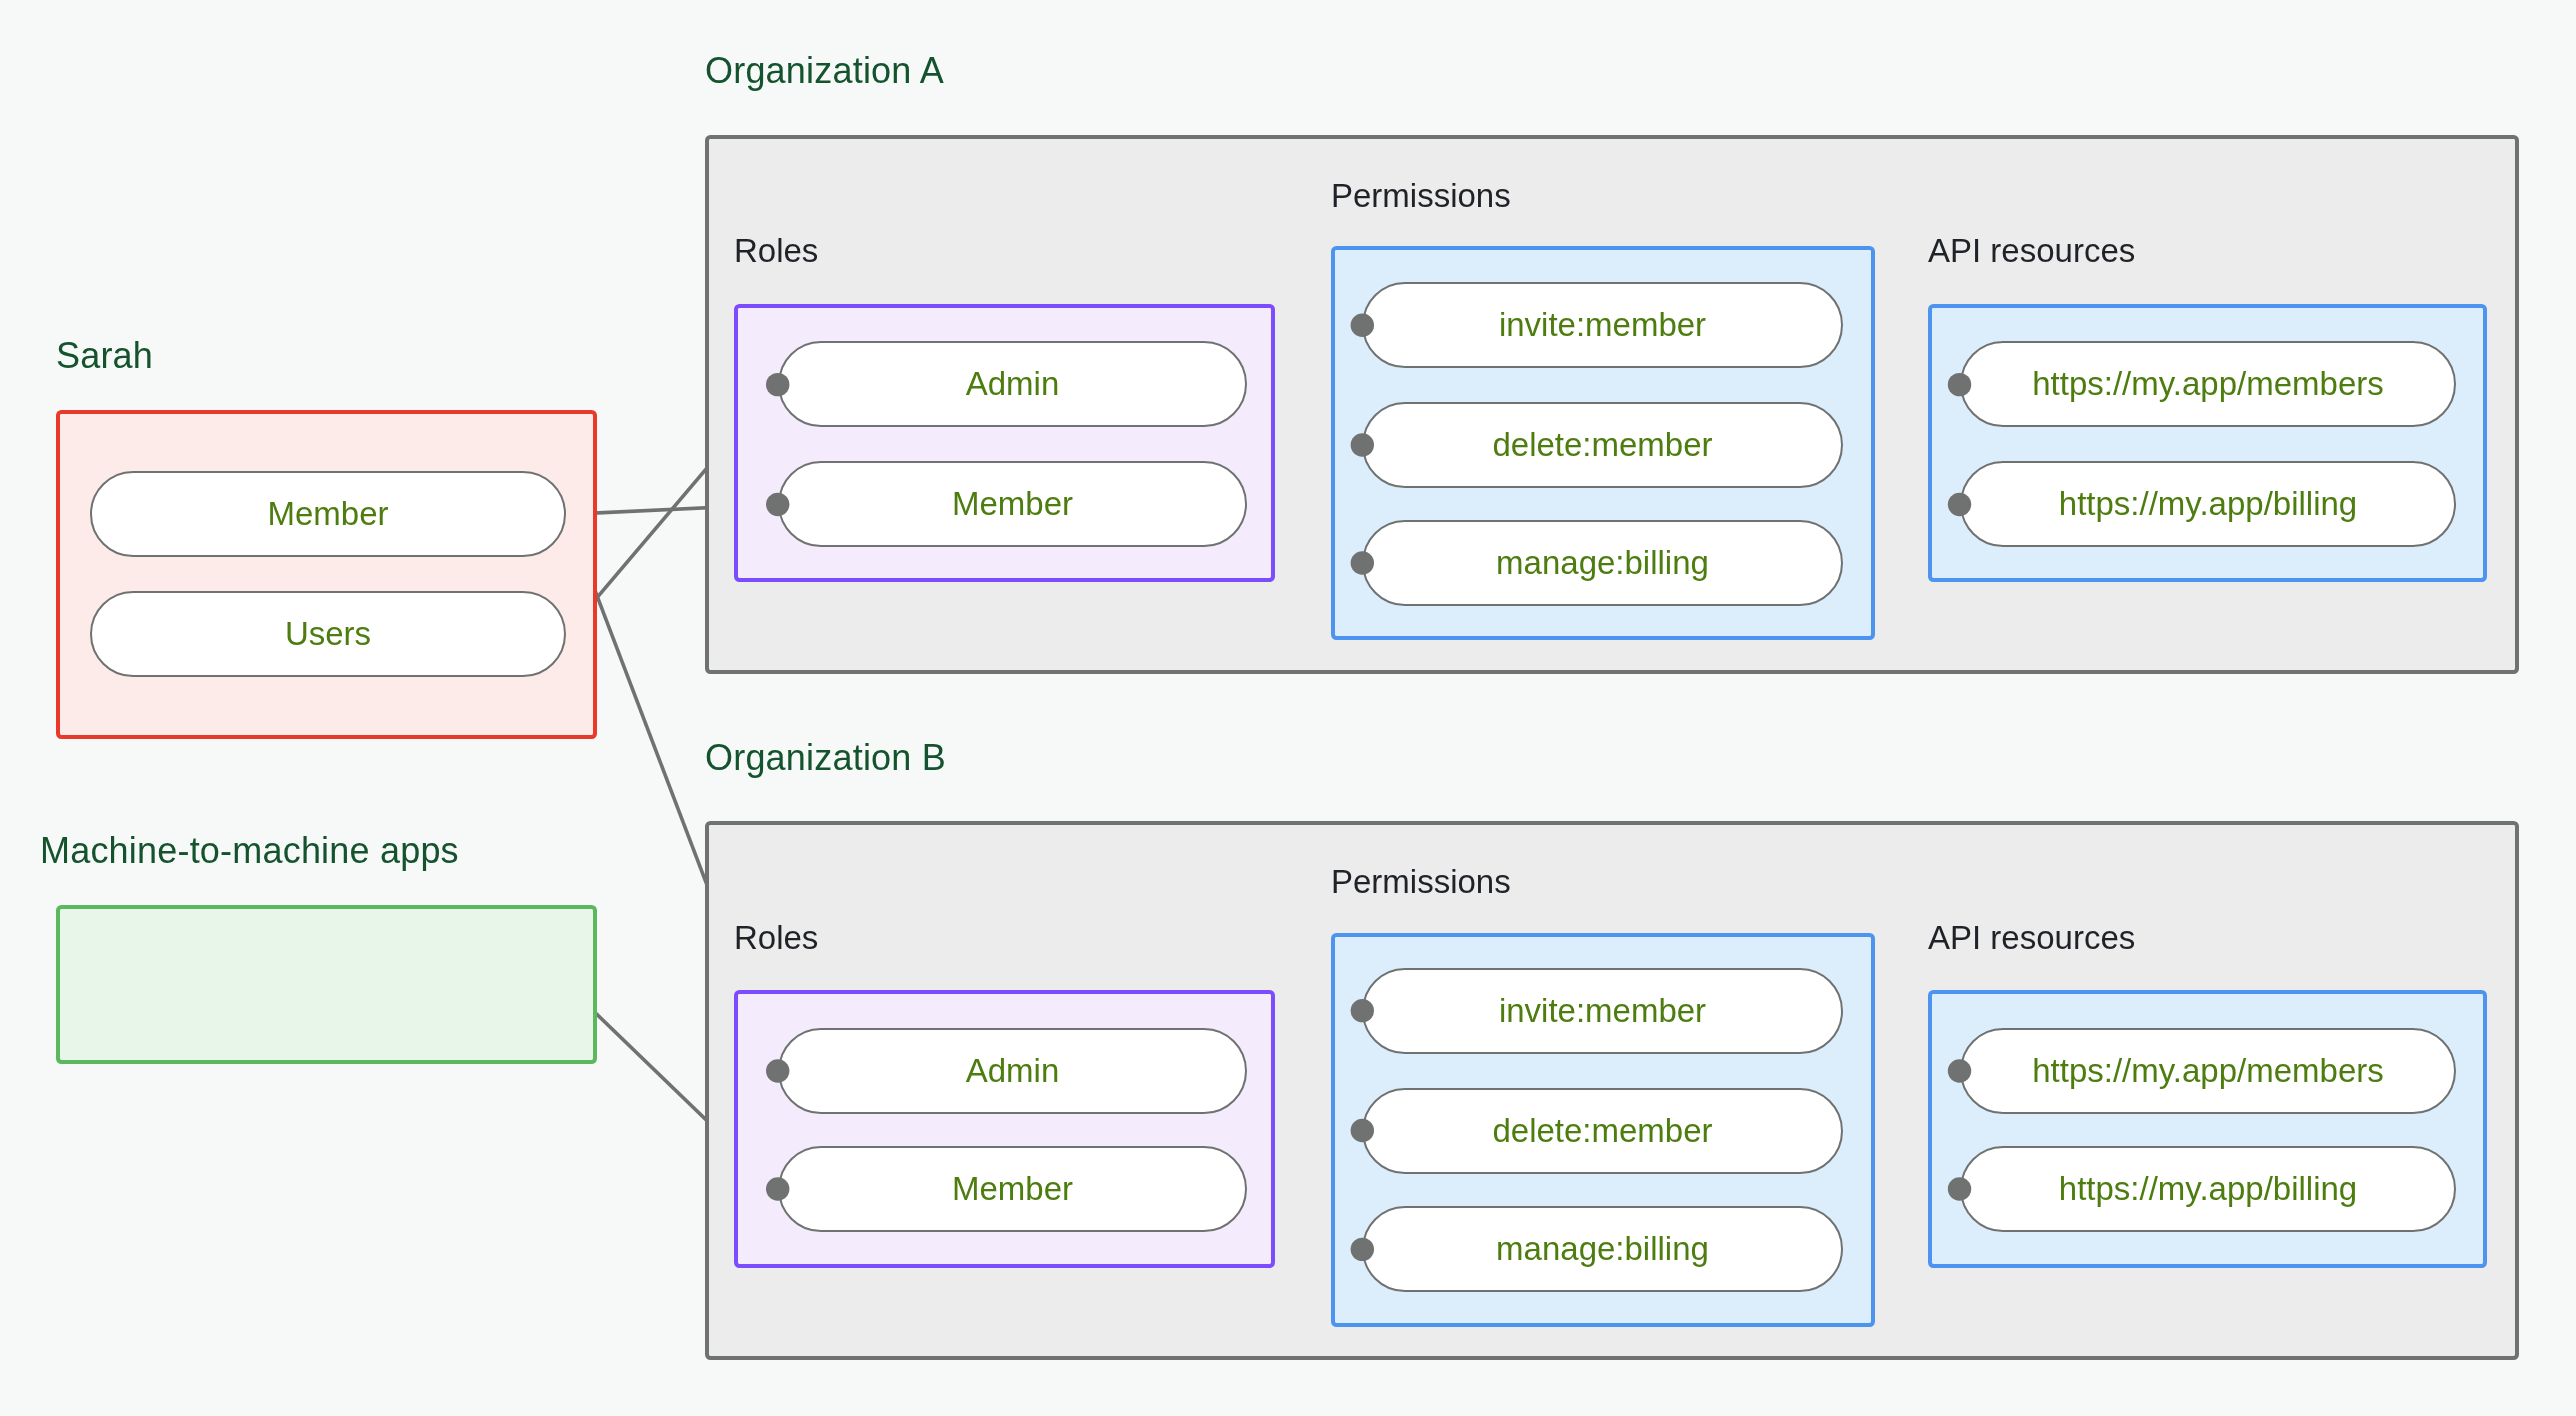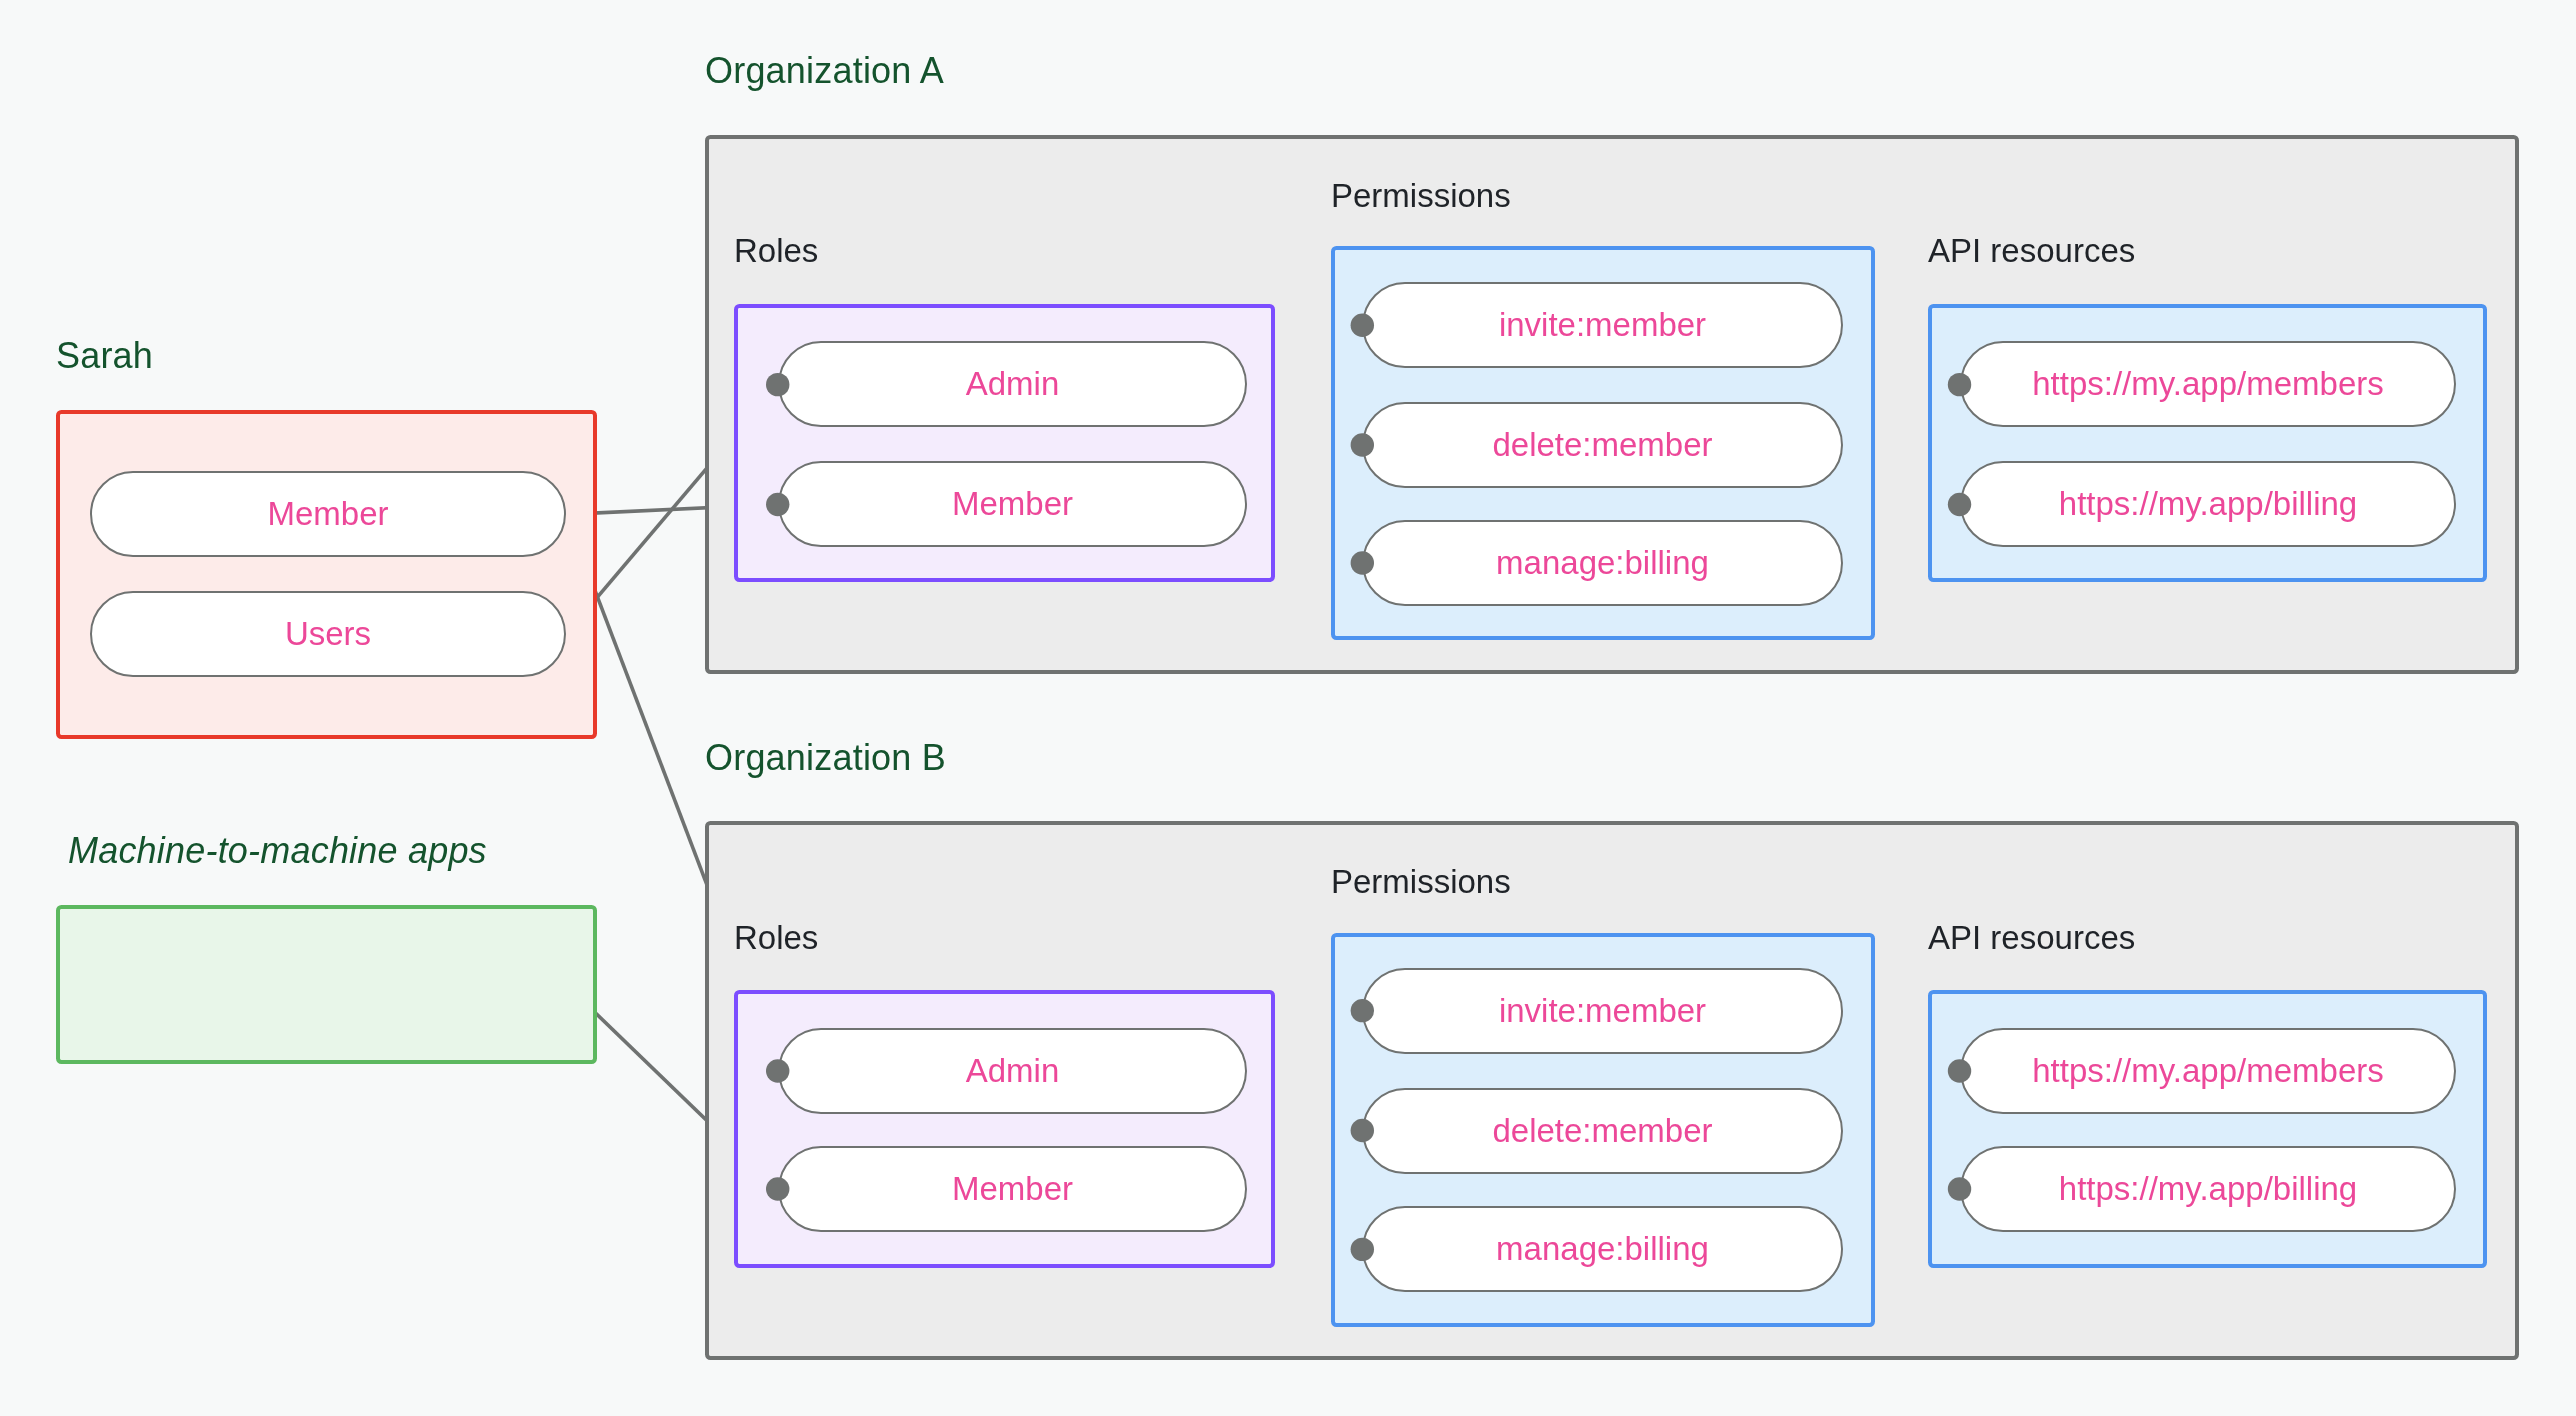--- a/index.html
+++ b/index.html
@@ -33,21 +33,21 @@
     border-radius:5.4px;
   }
   .pill{
     position:absolute;
     box-sizing:border-box;
     background:#ffffff;
     border:2.7px solid #6f7271;
     border-radius:900px;
     display:flex;align-items:center;justify-content:center;
     font-size:33px;
-    color:#ec4899;
+    color:#4d7c0f;
     white-space:nowrap;
   }
   .org-box{ background:#ececec; border:4.5px solid #6f7271; }
   .roles-box{ background:#f4ecfd; border:4.5px solid #7c4dff; }
   .perm-box{ background:#dceefc; border:4.5px solid #4d93f0; }
   .api-box{ background:#dceefc; border:4.5px solid #4d93f0; }
   .users-box{ background:#fdebe9; border:4.5px solid #e8392a; }
   .m2m-box{ background:#e8f6e9; border:4.5px solid #5cb85f; }
 </style>
 </head>
@@ -78,21 +78,21 @@
       <line x1="1383" y1="1189" x2="1512" y2="1255"></line>
       <line x1="1383" y1="1320" x2="1512" y2="1387"></line>
 
       <line x1="2046" y1="1122" x2="2175" y2="1189"></line>
       <line x1="2046" y1="1255" x2="2175" y2="1189"></line>
       <line x1="2046" y1="1387" x2="2175" y2="1320"></line>
     </g>
   </svg>
 
   <div class="grp-title" style="left:56px;top:335px;">Sarah</div>
-  <div class="grp-title" style="left:68px;top:830px;font-style:italic;">Machine-to-machine apps</div>
+  <div class="grp-title" style="left:40px;top:830px;">Machine-to-machine apps</div>
   <div class="grp-title" style="left:705px;top:50px;">Organization A</div>
   <div class="grp-title" style="left:705px;top:737px;">Organization B</div>
 
   <div class="container users-box" style="left:56px;top:410px;width:541px;height:329px;"></div>
   <div class="pill" style="left:90px;top:471px;width:476px;height:86px;">Member</div>
   <div class="pill" style="left:90px;top:591px;width:476px;height:86px;">Users</div>
 
   <div class="container m2m-box" style="left:56px;top:905px;width:541px;height:159px;"></div>
 
   <div class="container org-box" style="left:705px;top:135px;width:1814px;height:539px;"></div>

